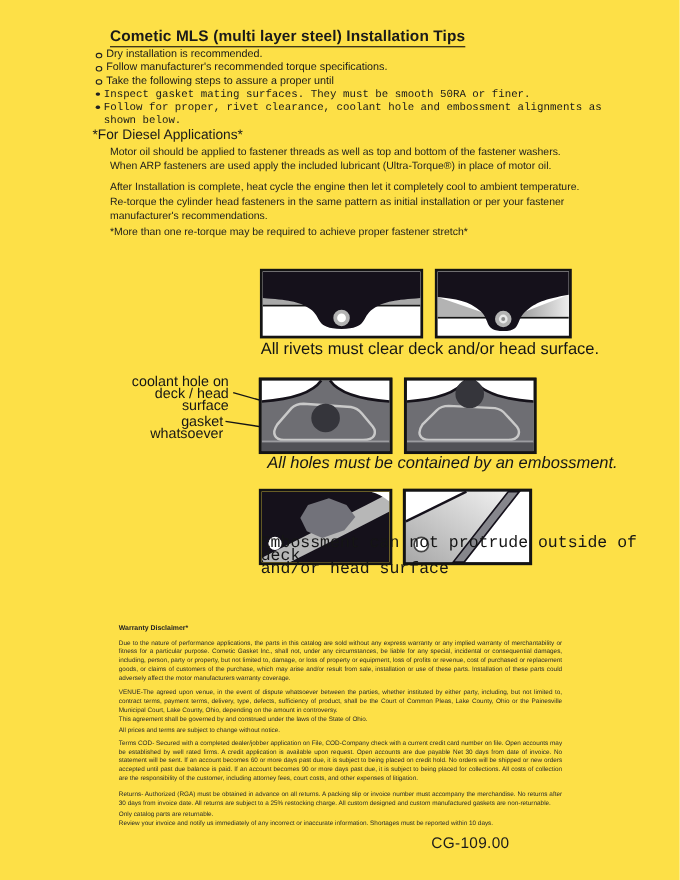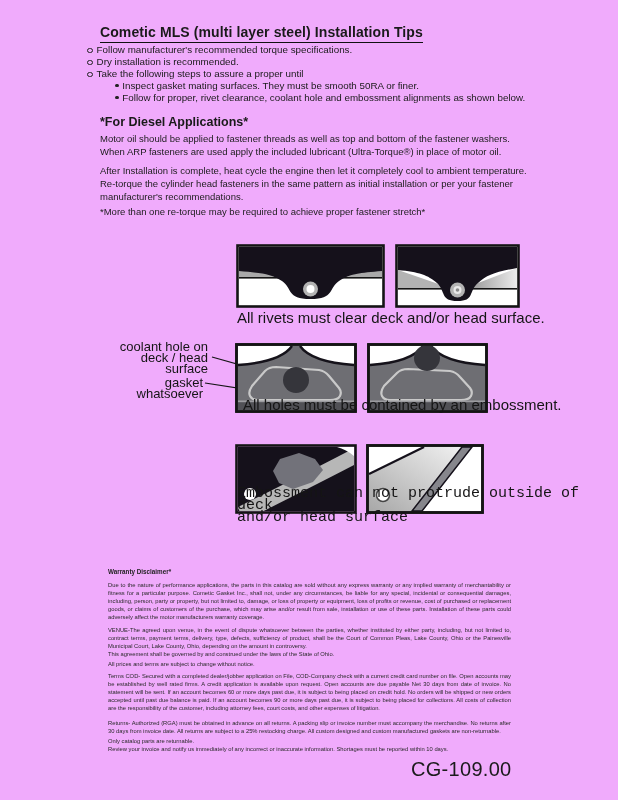--- a/index.html
+++ b/index.html
@@ -1,29 +1,29 @@
 <!DOCTYPE html>
 <html><head>
 <meta charset="utf-8">
 <style>
   html,body{margin:0;padding:0;background:#fff;}
-  .page{position:relative;width:618px;height:800px;background:#f0abfc;overflow:hidden;
+  .page{position:relative;width:618px;height:800px;background:#fde047;overflow:hidden;
         font-family:"Liberation Sans","DejaVu Sans",sans-serif;color:#1a1a1a;}
 
   .title{position:absolute;left:100px;top:24px;font-size:14px;font-weight:bold;
          letter-spacing:.1px;border-bottom:1.7px solid #111;padding-bottom:2px;white-space:nowrap;}
 
   .bullets{position:absolute;left:87px;top:44px;width:470px;font-size:9.8px;line-height:12px;}
   .b-row{display:flex;align-items:flex-start;}
   .b-marker{flex:0 0 auto;width:3.6px;height:3.6px;border:1px solid #222;border-radius:50%;
             margin:3.6px 4px 0 0;}
-  .b-sub{margin-left:28px;}
+  .b-sub{font-family:Liberation Mono, monospace;}
   .b-dot{flex:0 0 auto;width:3.8px;height:3.8px;background:#222;border-radius:50%;margin:3.6px 3.5px 0 0;}
 
-  .diesel-h{position:absolute;left:100px;top:115px;font-size:12.5px;font-weight:bold;}
+  .diesel-h{position:absolute;left:84px;top:115px;font-size:12.5px;font-weight:normal;}
   .bodyp{position:absolute;left:100px;width:436px;font-size:9.5px;line-height:13px;color:#1c1c1c;}
   .p1{top:132px;}
   .p2{top:164px;}
   .pnote{top:205px;}
 
   .dlabel{position:absolute;width:100px;text-align:center;font-size:13.5px;letter-spacing:.4px;color:#1b1b1b;margin-top:28px;}
   .caption{position:absolute;font-size:15px;line-height:12px;color:#151515;white-space:pre-line;}
 
   .panel{position:absolute;}
 
@@ -31,37 +31,37 @@
   .legal-h{position:absolute;left:108px;top:568px;font-size:6.3px;font-weight:bold;color:#222;}
   .legalp{position:absolute;left:108px;width:403px;font-size:5.8px;line-height:8px;
           text-align:justify;white-space:pre-line;color:#2a2a2a;}
   .lp1{top:581px;}
   .lp2{top:626px;}
   .lp3{top:660px;}
   .lp4{top:672px;}
   .lp5{top:719px;}
   .lp6{top:737px;}
 
-  .pagenum{position:absolute;left:411px;top:758px;font-size:20px;letter-spacing:.3px;color:#1b1b1b;}
+  .pagenum{position:absolute;left:392px;top:758px;font-size:14px;letter-spacing:.3px;color:#1b1b1b;}
 </style>
 </head>
 <body>
 
 <div class="page">
 
   <div class="title">Cometic MLS (multi layer steel) Installation Tips</div>
 
   <div class="bullets">
     <div class="b-row">
       <span class="b-marker"></span>
-      <span>Follow manufacturer's recommended torque specifications.</span>
+      <span>Dry installation is recommended.</span>
     </div>
     <div class="b-row">
       <span class="b-marker"></span>
-      <span>Dry installation is recommended.</span>
+      <span>Follow manufacturer's recommended torque specifications.</span>
     </div>
     <div class="b-row">
       <span class="b-marker"></span>
       <span>Take the following steps to assure a proper until</span>
     </div>
     <div class="b-row b-sub">
       <span class="b-dot"></span>
       <span>Inspect gasket mating surfaces.  They must be smooth 50RA or finer.</span>
     </div>
     <div class="b-row b-sub">
@@ -136,21 +136,21 @@
     <path d="M3,22 C32,20 49,13 56,3 L64,3 C71,13 89,20 118,22 L118,67 L3,67 Z" fill="#6e6e73"></path>
     <path d="M3,22 C32,20 49,13 56,3" stroke="#15121a" stroke-width="2.4" fill="none"></path>
     <path d="M118,22 C89,20 71,13 64,3" stroke="#15121a" stroke-width="2.4" fill="none"></path>
     <path d="M15,53 Q13,49 17,43 L30,30 Q34,26 41,26 L83,28 Q89,29 93,34 L103,45 Q106,49 104,53 Q102,57 94,57 L23,57 Q17,57 15,53 Z" stroke="#c9c9c9" stroke-width="2.2" fill="none"></path>
     <circle cx="60" cy="15" r="13" fill="#35353b"></circle>
     <rect x="3" y="57.5" width="115" height="1.5" fill="#9c9ca0"></rect>
     <rect x="3" y="59.5" width="115" height="8" fill="#515156"></rect>
     <rect x="1.5" y="1.5" width="118" height="67" fill="none" stroke="#141414" stroke-width="2.6"></rect>
   </svg>
 
-  <div class="caption" style="left:243px;top:399px;">All holes must be contained by an embossment.</div>
+  <div class="caption" style="left:243px;top:415px;font-style:italic;">All holes must be contained by an embossment.</div>
 
   <div class="dlabel" style="left:246px;top:430px;">RIGHT</div>
   <div class="dlabel" style="left:375px;top:430px;">WRONG</div>
 
   <svg class="panel" style="left:235px;top:444px;" width="122" height="70" viewBox="0 0 122 70">
     <defs>
         <clipPath id="c3r">
           <rect x="3" y="3" width="116" height="64"></rect>
         </clipPath>
       </defs>

